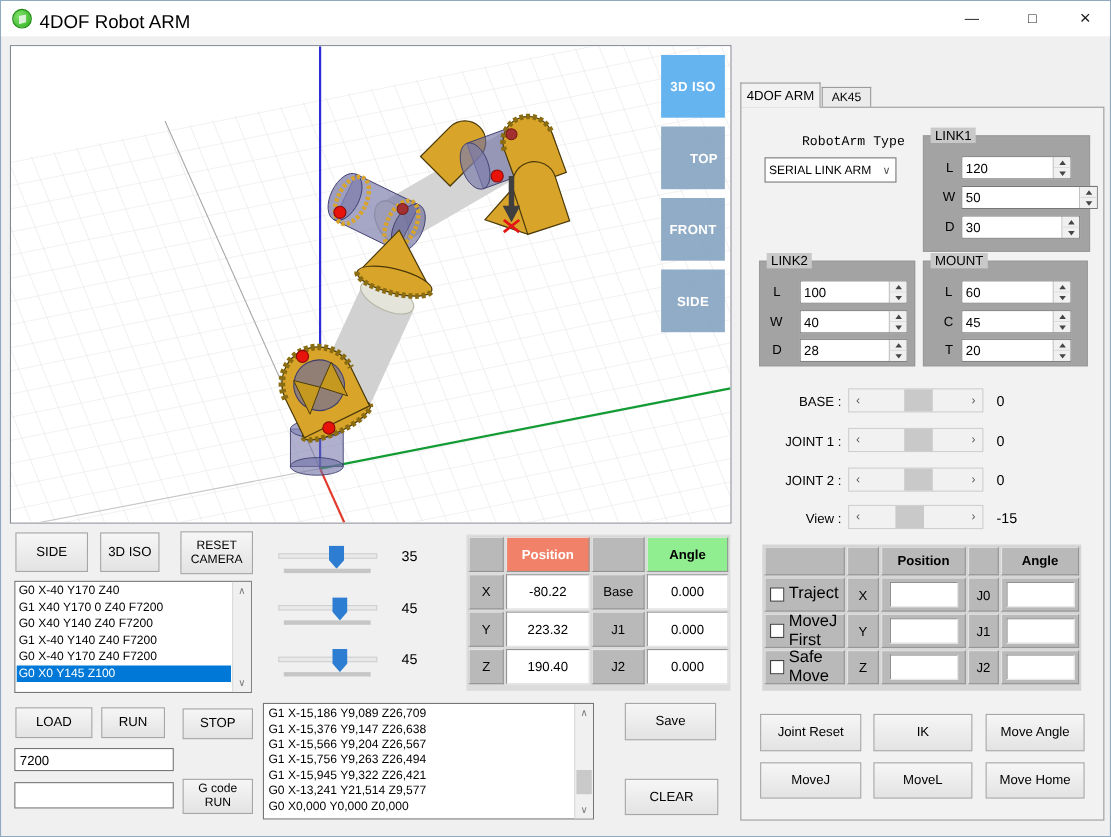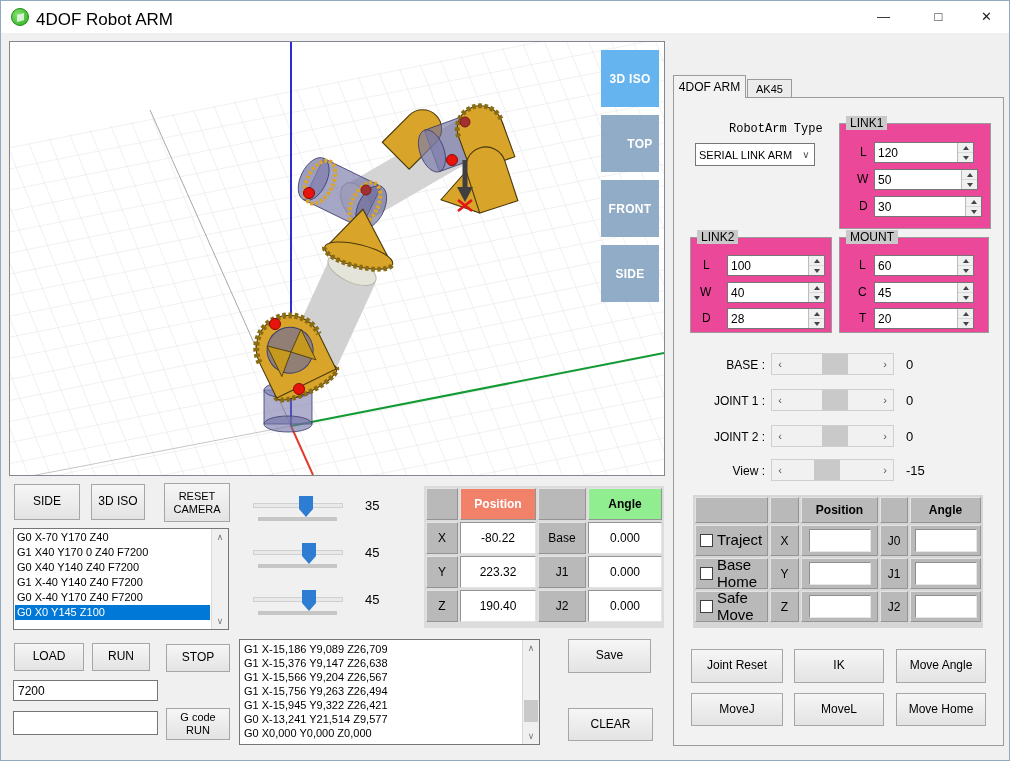--- a/index.html
+++ b/index.html
@@ -84,21 +84,21 @@
   .tab-idle   { left:746px; top:78px; width:45px; height:19px; background:#ebebeb; font-size:11px; }
   .tab-panel { position:absolute; left:672px; top:96px; width:331px; height:649px;
                border:1px solid #9b9b9b; background:#f2f2f2; }
 
   .rlabel { position:absolute; font-size:12px; color:#000; }
   .combo { position:absolute; left:694px; top:142px; width:120px; height:23px; background:#fff;
            border:1px solid #767676; display:flex; align-items:center; }
   .combo-text { flex:1; font-size:11px; padding-left:3px; white-space:nowrap; overflow:hidden; }
   .combo-arrow { width:16px; color:#555; font-size:10px; text-align:center; }
 
-  .group { position:absolute; background:#ec4899; border:1px solid #9a9a9a; }
+  .group { position:absolute; background:#a3a3a3; border:1px solid #9a9a9a; }
   .group-title { position:absolute; top:-8px; left:6px; background:#c9c9c9; padding:0 4px; font-size:12px; }
   .g-row-label { position:absolute; font-size:12px; color:#000; }
   .spin { position:absolute; height:21px; background:#fff; border:1px solid #767676; display:flex; }
   .spin input { border:0; flex:1; min-width:0; font-size:12px; font-family:inherit; padding:0 3px; outline:none; }
   .spin-btns { width:16px; display:flex; flex-direction:column; border-left:1px solid #bcbcbc; }
   .spin-up, .spin-down { flex:1; background:#f0f0f0; display:flex; align-items:center; justify-content:center; }
   .spin-up { border-bottom:1px solid #d9d9d9; }
   .tri-up { width:0; height:0; border-left:3px solid transparent; border-right:3px solid transparent;
             border-bottom:4px solid #444; }
   .tri-down { width:0; height:0; border-left:3px solid transparent; border-right:3px solid transparent;
@@ -242,21 +242,21 @@
     <div class="vbtn vbtn-3">FRONT</div>
     <div class="vbtn vbtn-4">SIDE</div>
   </div>
 
   <div class="btn" style="left:13px; top:483px; width:66px; height:36px;">SIDE</div>
   <div class="btn" style="left:90px; top:483px; width:54px; height:36px;">3D ISO</div>
   <div class="btn" style="left:163px; top:482px; width:66px; height:39px; font-size:11px;">RESET CAMERA</div>
 
   <div class="listbox">
     <div class="lb-lines">
-      <div class="lb-line">G0 X-70 Y170 Z40</div>
+      <div class="lb-line">G0 X-40 Y170 Z40</div>
       <div class="lb-line">G1 X40 Y170 0 Z40 F7200</div>
       <div class="lb-line">G0 X40 Y140 Z40 F7200</div>
       <div class="lb-line">G1 X-40 Y140 Z40 F7200</div>
       <div class="lb-line">G0 X-40 Y170 Z40 F7200</div>
       <div class="lb-line selected">G0 X0 Y145 Z100</div>
     </div>
     <div class="vscroll">
       <div class="vs-arrow vs-up">∧</div>
       <div class="vs-arrow vs-down">∨</div>
     </div>
@@ -349,21 +349,21 @@
       <div class="spin-btns">
           <div class="spin-up">
             <i class="tri-up"></i>
           </div>
           <div class="spin-down">
             <i class="tri-down"></i>
           </div>
         </div>
     </div>
     <div class="g-row-label" style="left:17px; top:48px;">W</div>
-    <div class="spin" style="left:34px; top:45px; width:104px;">
+    <div class="spin" style="left:34px; top:45px; width:124px;">
       <input value="50" style="">
       <div class="spin-btns">
           <div class="spin-up">
             <i class="tri-up"></i>
           </div>
           <div class="spin-down">
             <i class="tri-down"></i>
           </div>
         </div>
     </div>
@@ -516,21 +516,21 @@
     <div class="cell">
         <input class="mt-input" value="" style="">
       </div>
     <div class="cell">J0</div>
     <div class="cell">
         <input class="mt-input" value="" style="">
       </div>
 
     <div class="cell cb-cell">
       <span class="cb"></span>
-      <span class="cb-label">Base Home</span>
+      <span class="cb-label">MoveJ First</span>
     </div>
     <div class="cell">Y</div>
     <div class="cell">
         <input class="mt-input" value="" style="">
       </div>
     <div class="cell">J1</div>
     <div class="cell">
         <input class="mt-input" value="" style="">
       </div>
 

